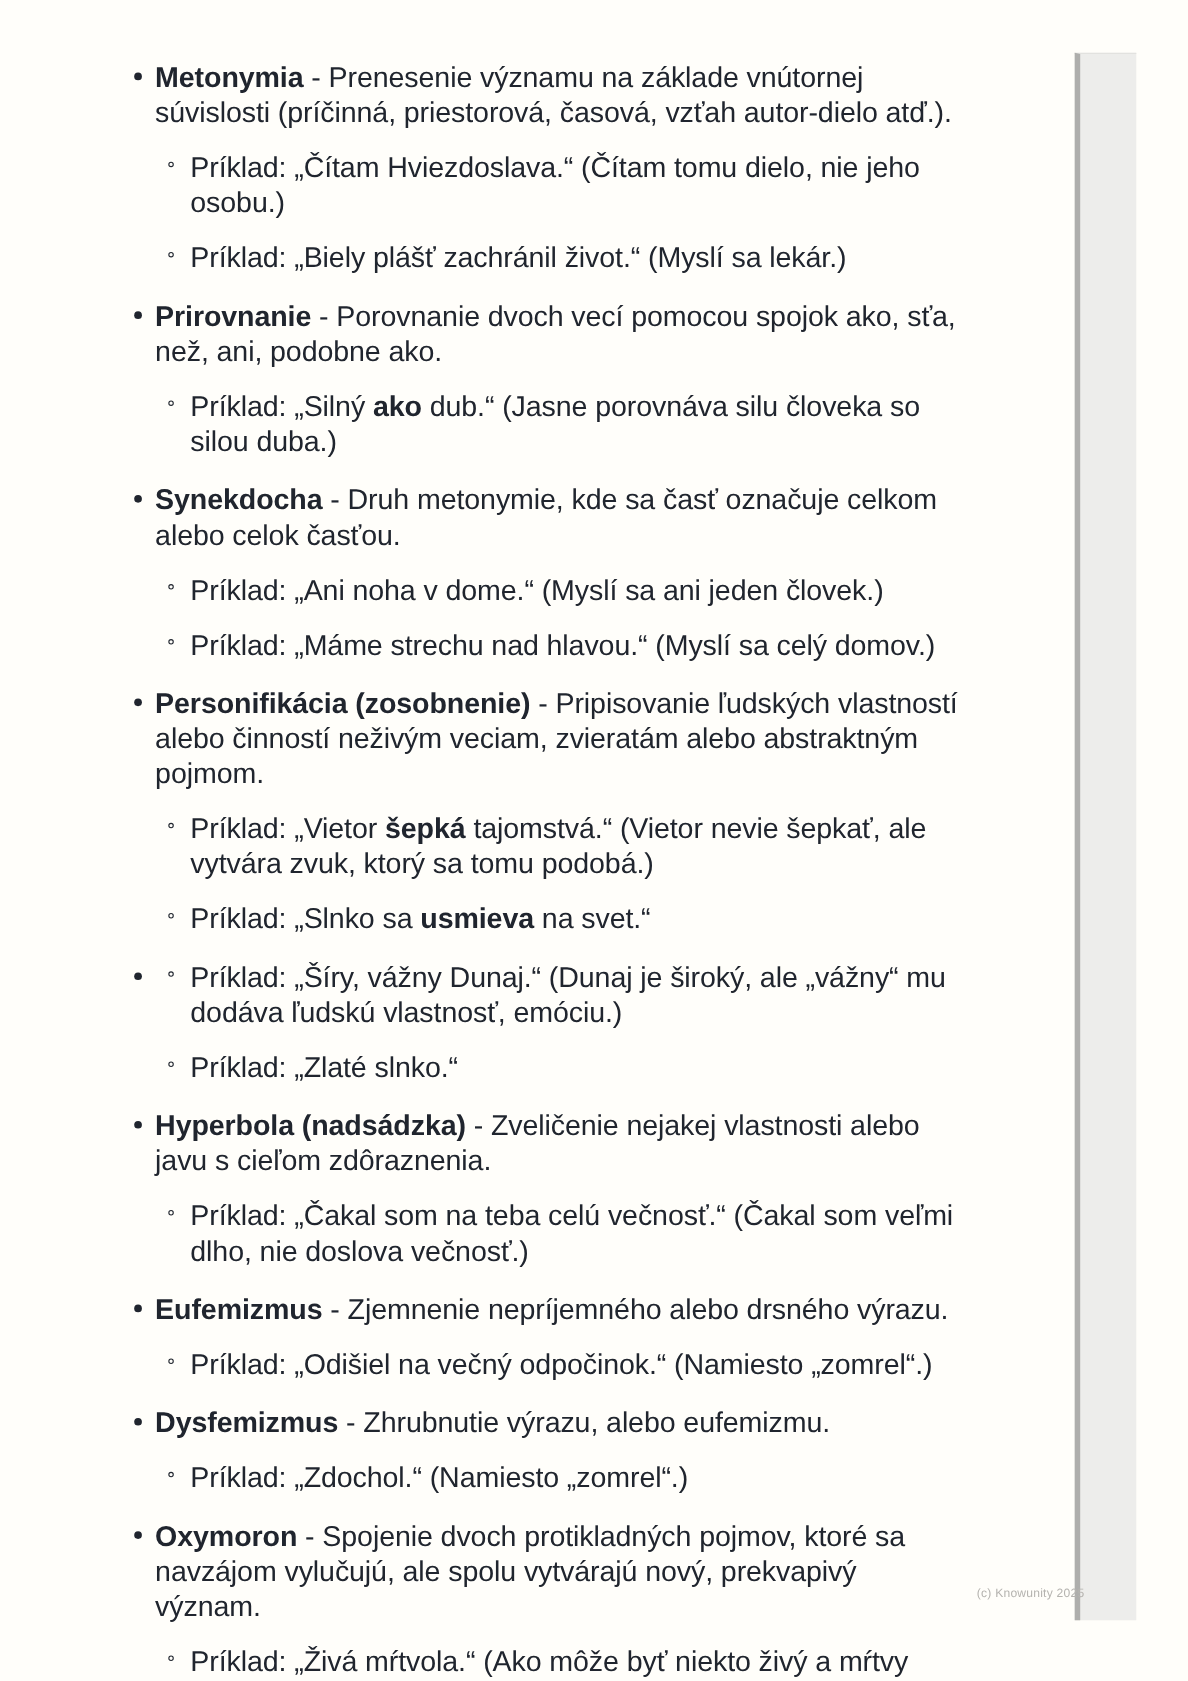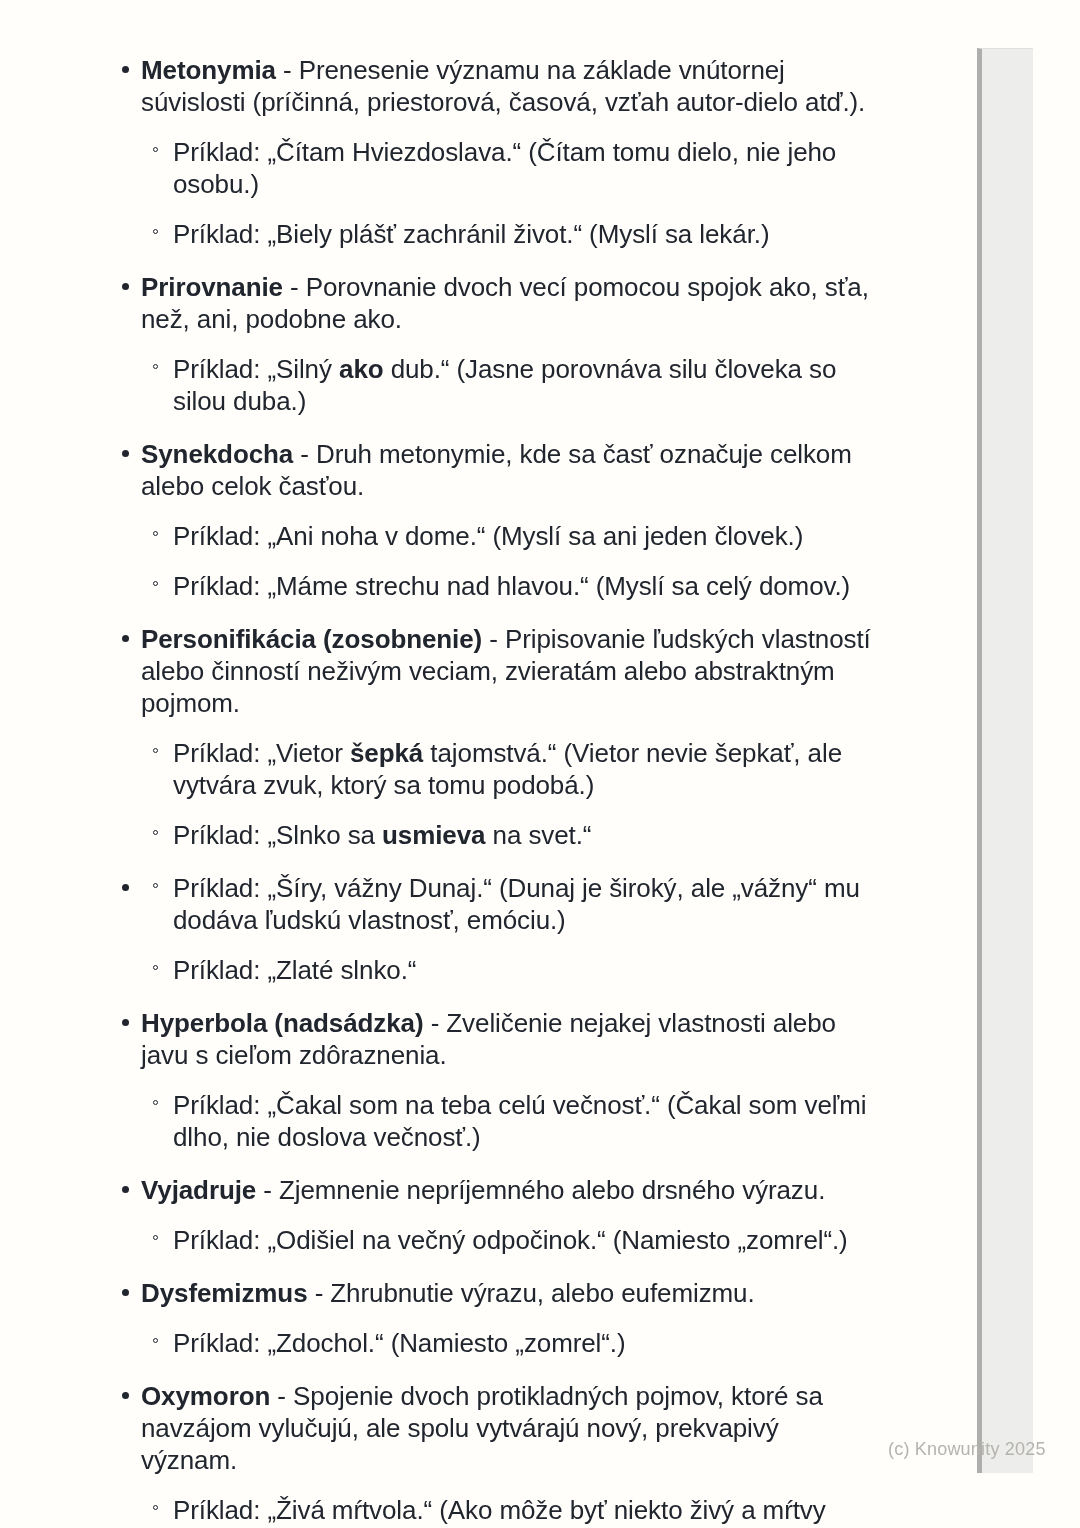--- a/index.html
+++ b/index.html
@@ -70,21 +70,21 @@
     width: 56px;
     height: 1425px;
     background: #ededeb;
     border-left: 5px solid #aeaeac;
     border-top: 1px solid #e0e0de;
   }
   .watermark {
     position: absolute;
     top: 1440px;
     left: 888px;
-    font-size: 18px;
+    font-size: 11px;
     line-height: 18px;
     color: #b5b3af;
     letter-spacing: 0.2px;
     z-index: 3;
     white-space: nowrap;
   }
 </style>
 </head>
 <body>
 
@@ -131,21 +131,21 @@
         </li>
         <li>
           <span class="bullet-dot"></span>
           <div><span class="b">Hyperbola (nadsádzka)</span><span> - Zveličenie nejakej vlastnosti alebo javu s cieľom zdôraznenia.</span></div>
           <ul class="l2">
             <li><span class="bullet-circle"></span><span class="i">Príklad:</span><span> „Čakal som na teba celú večnosť.“ (Čakal som veľmi dlho, nie doslova večnosť.)</span></li>
           </ul>
         </li>
         <li>
           <span class="bullet-dot"></span>
-          <div><span class="b">Vyjadruje</span><span> - Zjemnenie nepríjemného alebo drsného výrazu.</span></div>
+          <div><span class="b">Eufemizmus</span><span> - Zjemnenie nepríjemného alebo drsného výrazu.</span></div>
           <ul class="l2">
             <li><span class="bullet-circle"></span><span class="i">Príklad:</span><span> „Odišiel na večný odpočinok.“ (Namiesto „zomrel“.)</span></li>
           </ul>
         </li>
         <li>
           <span class="bullet-dot"></span>
           <div><span class="b">Dysfemizmus</span><span> - Zhrubnutie výrazu, alebo eufemizmu.</span></div>
           <ul class="l2">
             <li><span class="bullet-circle"></span><span class="i">Príklad:</span><span> „Zdochol.“ (Namiesto „zomrel“.)</span></li>
           </ul>

